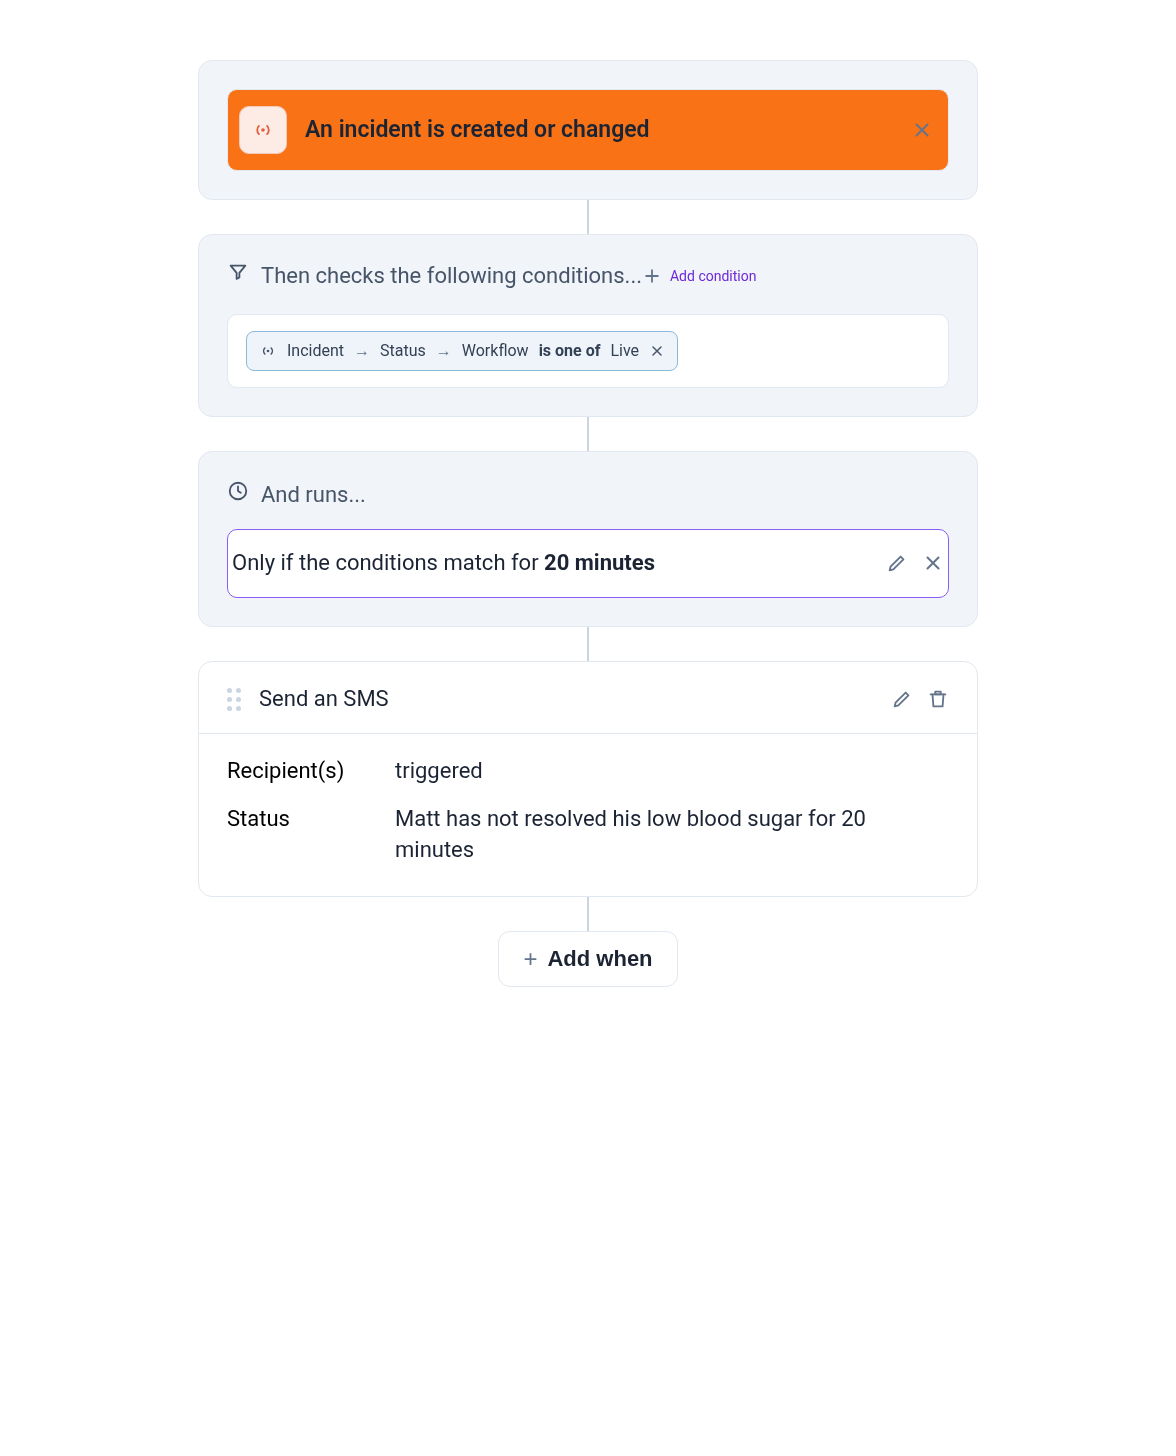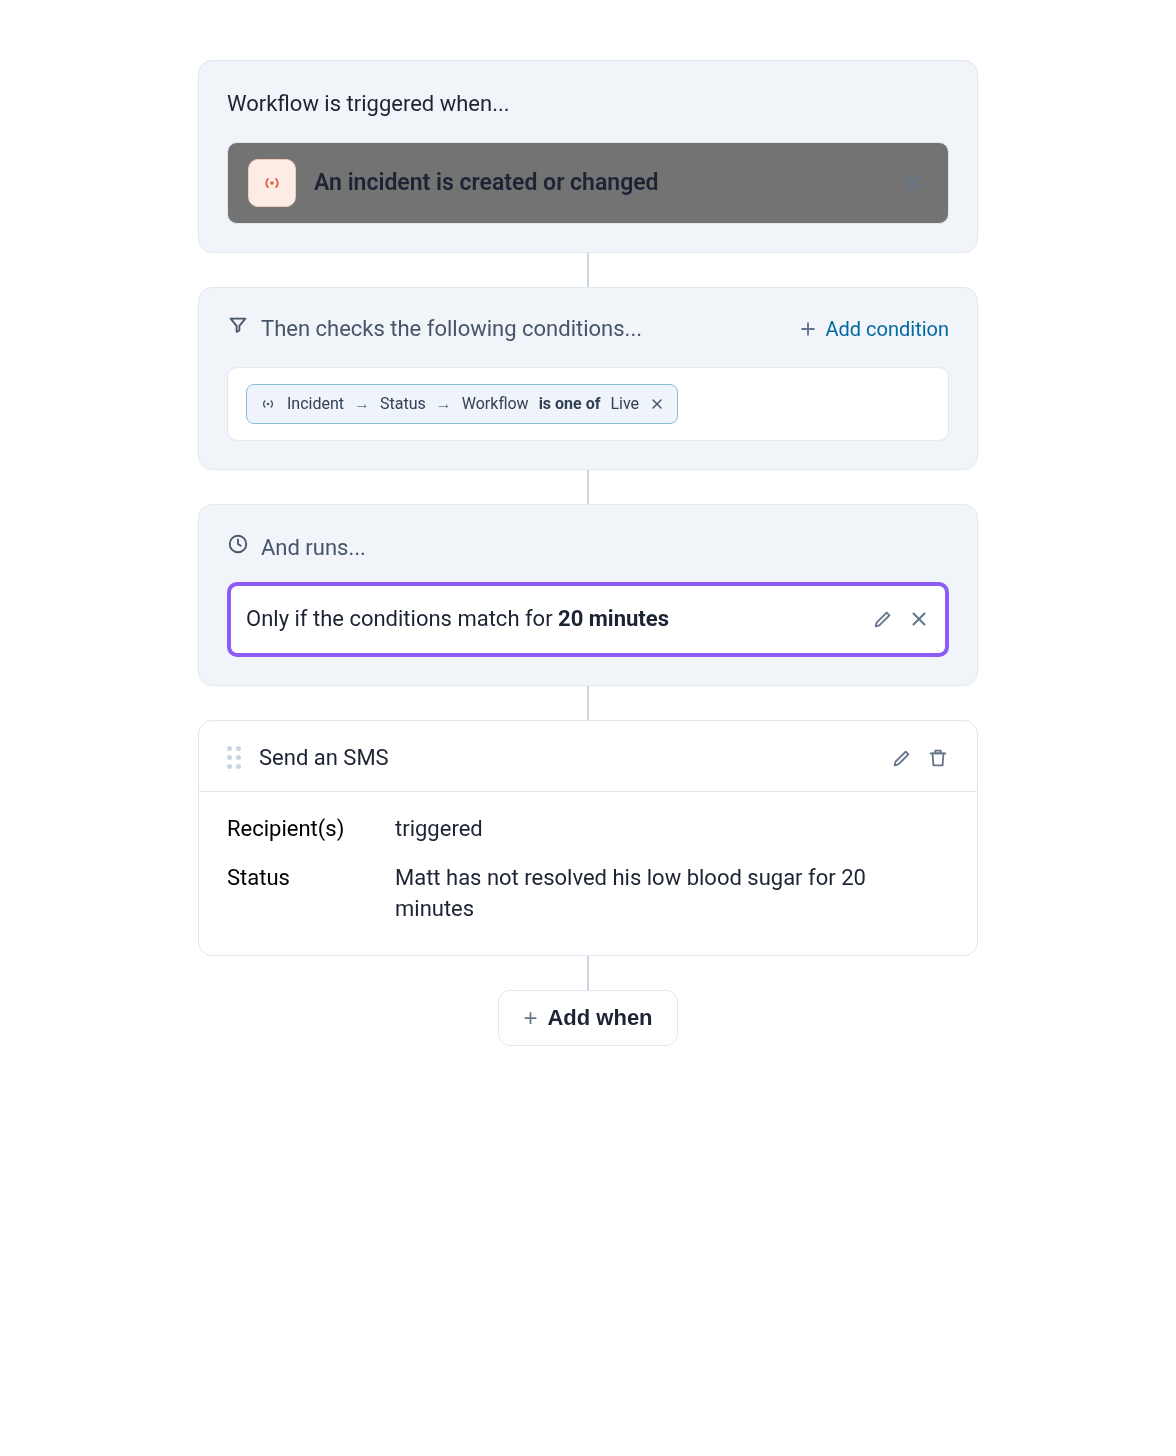--- a/index.html
+++ b/index.html
@@ -35,26 +35,26 @@
   .connector {
     width: 0;
     height: 34px;
     border-left: 1px solid #cbd5e1;
     border-right: 1px solid #cbd5e1;
     margin: 0 auto;
   }
 
   
   .trigger-row {
-    background: #737373;
+    background: #f97316;
     border: 1px solid #e2e8f0;
     border-radius: 10px;
     display: flex;
     align-items: center;
-    padding: 16px 20px;
+    padding: 16px 11px;
     gap: 18px;
   }
   .trigger-icon {
     width: 48px;
     height: 48px;
     border-radius: 10px;
     background: #fdebe6;
     border: 1px solid #f3c9bd;
     display: flex;
     align-items: center;
@@ -72,37 +72,36 @@
     color: #64748b;
     padding: 4px;
   }
   .icon-btn { cursor: pointer; display: inline-flex; align-items: center; justify-content: center; }
   .icon-btn svg { width: 22px; height: 22px; display: block; }
 
   
   .section-header {
     display: flex;
     align-items: center;
-    justify-content: space-between;
     margin-bottom: 22px;
   }
   .section-header-left {
     display: flex;
     align-items: center;
     gap: 12px;
     color: #475569;
     font-size: 22px;
   }
   .section-header-left svg { width: 22px; height: 22px; }
   .add-condition {
     display: inline-flex;
     align-items: center;
     gap: 8px;
-    color: #0369a1;
-    font-size: 20px;
+    color: #6d28d9;
+    font-size: 14px;
   }
   .add-condition svg { width: 20px; height: 20px; }
 
   .cond-wrap {
     background: #ffffff;
     border: 1px solid #e2e8f0;
     border-radius: 10px;
     padding: 16px 18px;
   }
   .cond-chip {
@@ -117,25 +116,25 @@
     font-size: 16px;
   }
   .cond-chip svg.lead { width: 18px; height: 18px; }
   .cond-chip .bold { font-weight: 700; }
   .cond-chip .arrow { color: #64748b; }
   .cond-chip .chip-close svg { width: 16px; height: 16px; }
 
   
   .delay-row {
     background: #ffffff;
-    border: 4px solid #8b5cf6;
+    border: 1px solid #8b5cf6;
     border-radius: 10px;
     display: flex;
     align-items: center;
-    padding: 18px 15px;
+    padding: 18px 4px;
     gap: 14px;
   }
   .delay-text { flex: 1; color: #1c2434; font-size: 22px; }
   .delay-text .bold { font-weight: 700; }
   .delay-actions { display: flex; gap: 14px; color: #64748b; }
 
   
   .step-card {
     background: #ffffff;
     border: 1px solid #e2e8f0;
@@ -191,21 +190,20 @@
   .add-step .plus { color: #64748b; font-weight: 400; font-size: 24px; line-height: 1; }
 
   .card.conditions { padding-top: 26px; }
 </style>
 </head>
 <body>
 
 <div class="frame">
 
   <div class="card">
-    <div class="card-title">Workflow is triggered when...</div>
     <div class="trigger-row">
       <div class="trigger-icon">
         <svg viewBox="0 0 24 24" fill="none" stroke="#e0603f" stroke-width="2" stroke-linecap="round" stroke-linejoin="round">
           <circle cx="12" cy="12" r="2" fill="#e0603f" stroke="none"></circle>
           <path d="M7.5 7.5a6.5 6.5 0 0 0 0 9"></path>
           <path d="M16.5 7.5a6.5 6.5 0 0 1 0 9"></path>
         </svg>
       </div>
       <div class="trigger-label">An incident is created or changed</div>
       <div class="icon-btn trigger-close">

